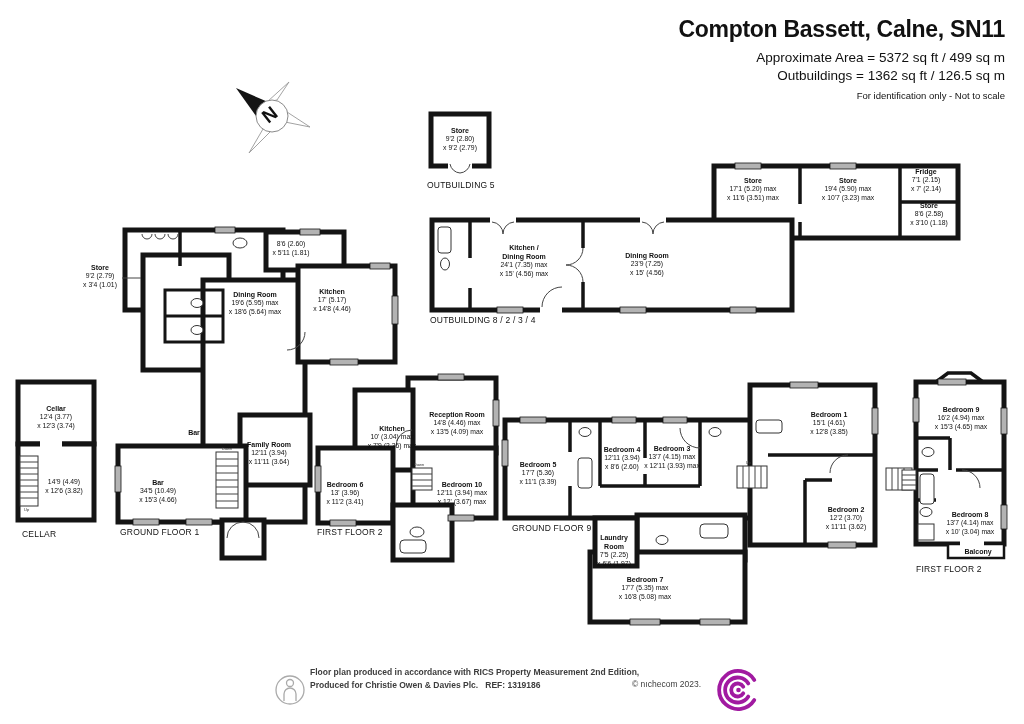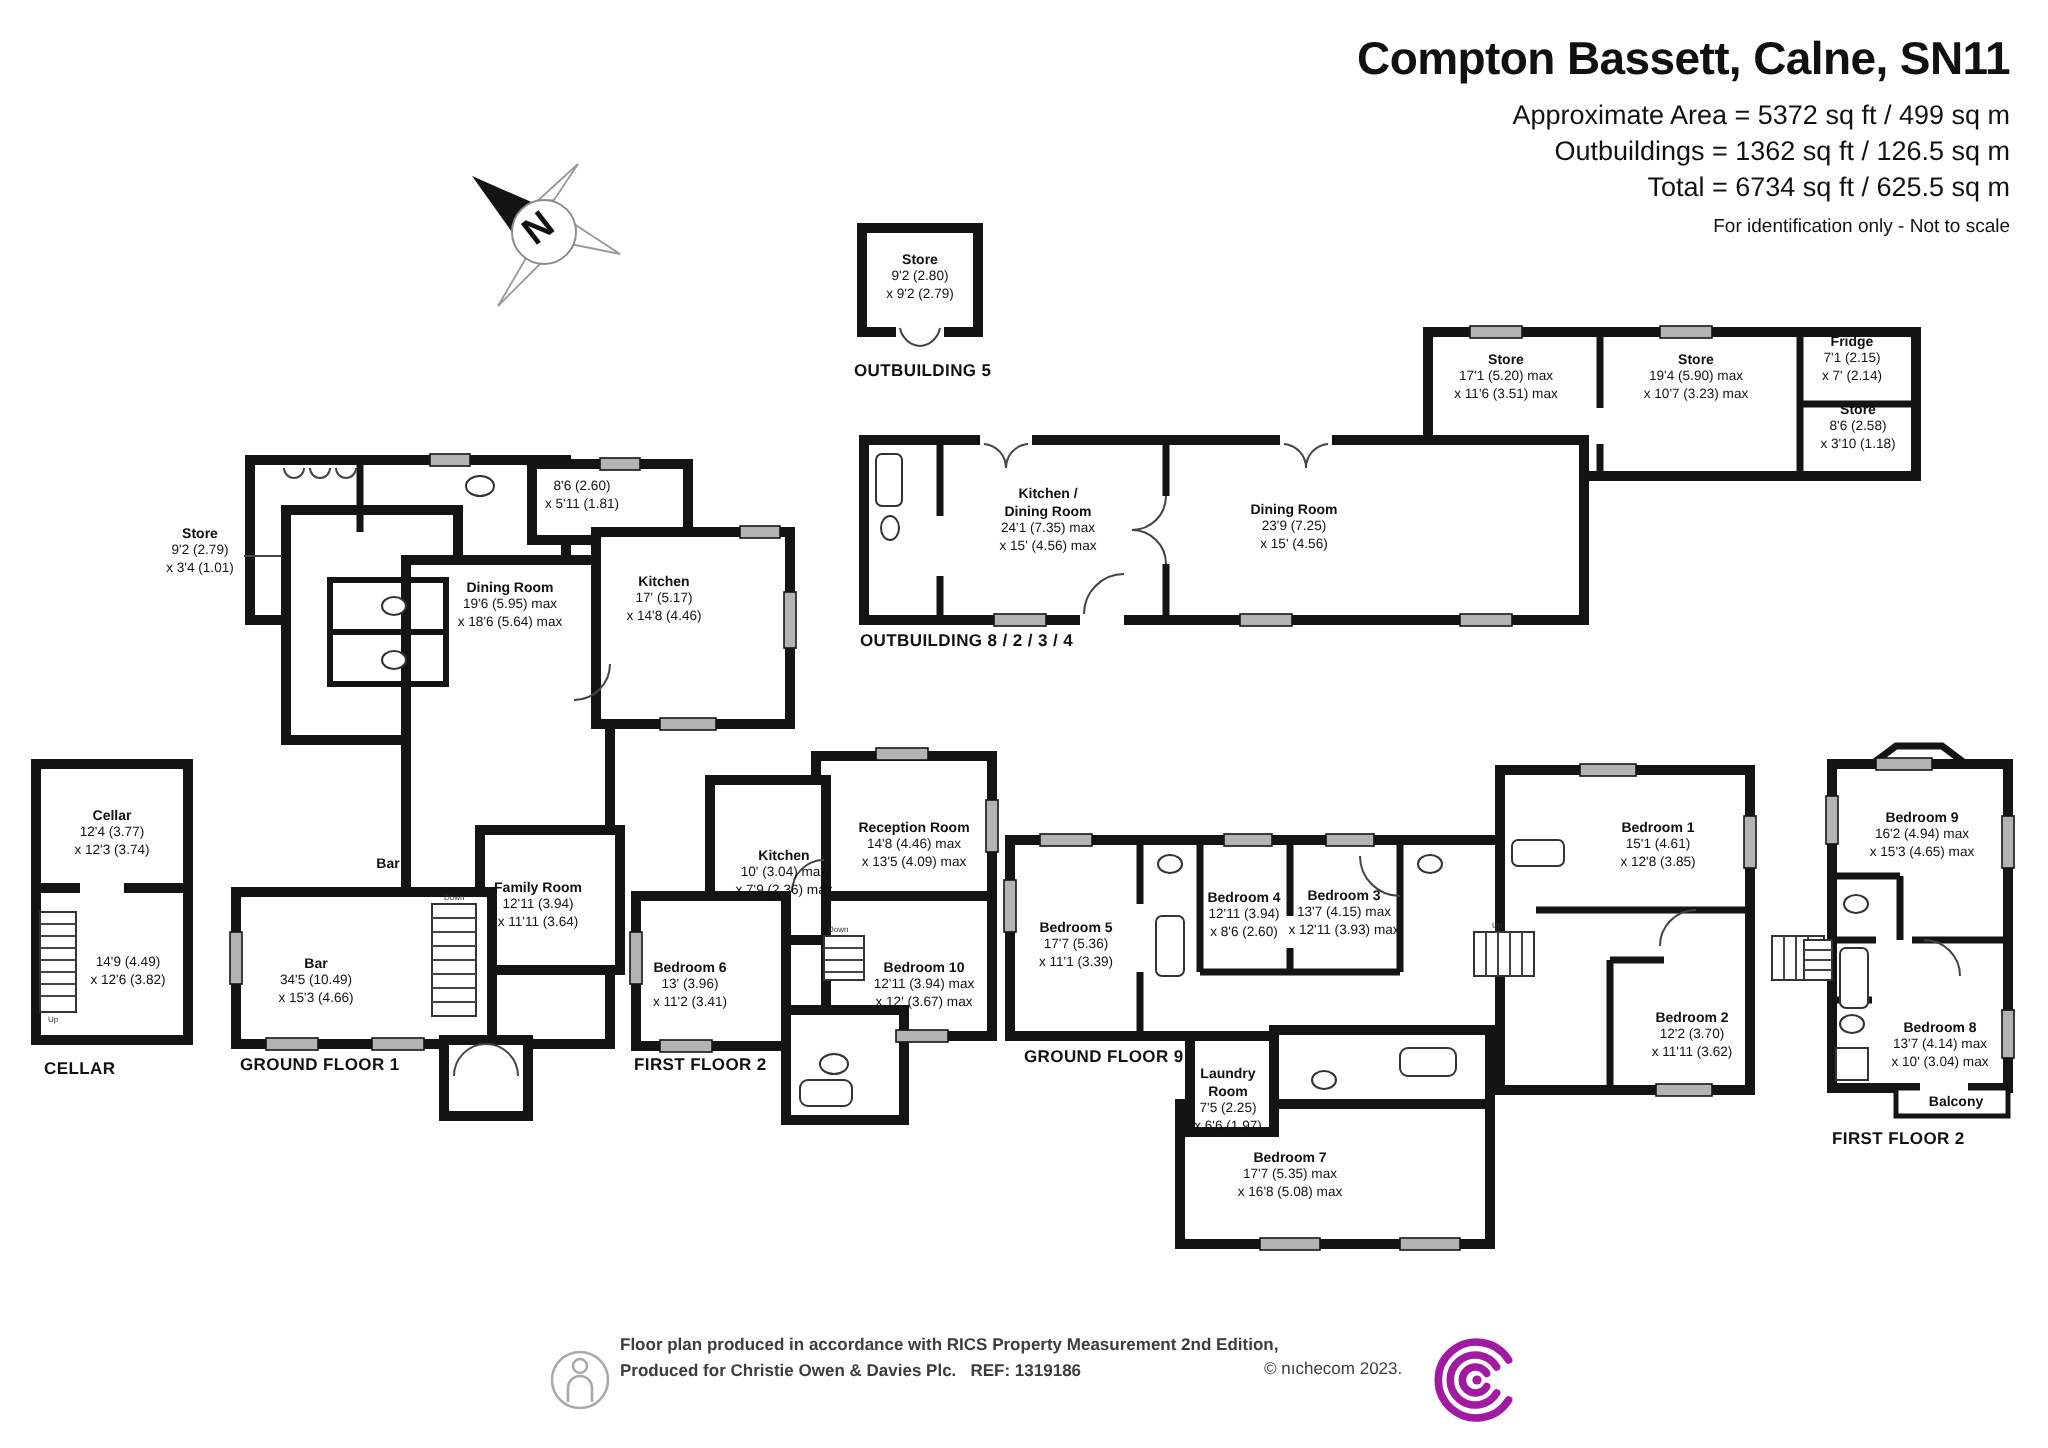--- a/index.html
+++ b/index.html
@@ -18,21 +18,21 @@
   .cp{fill:#fff;stroke:#999;stroke-width:0.9;}
 
   .title-block{position:absolute;top:16px;right:19px;text-align:right;}
   .title-main{font-size:23px;font-weight:bold;letter-spacing:-0.3px;margin-bottom:6px;}
   .title-line{font-size:13.5px;line-height:18px;}
   .title-note{font-size:9.5px;margin-top:5px;}
 
   .room-label{position:absolute;transform:translateX(-50%);text-align:center;z-index:5;}
   .rname{display:block;font-size:7px;font-weight:bold;line-height:1.3;white-space:pre-line;}
   .rdims{display:block;font-size:6.8px;line-height:1.3;white-space:pre-line;}
-  .section-label{position:absolute;font-size:8.5px;font-weight:bold;z-index:5;letter-spacing:0.2px;}
+  .section-label{position:absolute;font-size:8.5px;font-weight:normal;z-index:5;letter-spacing:0.2px;}
   .stair-label{position:absolute;font-size:4px;color:#333;z-index:6;}
   .compass-n{position:absolute;left:263px;top:104px;font-size:19px;font-weight:bold;
              transform:rotate(-38deg);z-index:6;}
 
   .footer-text{position:absolute;left:310px;top:666px;font-size:8.5px;color:#3d3d3d;line-height:13px;font-weight:bold;}
   .footer-text span{display:block;}
   .footer-copy{position:absolute;left:632px;top:679px;font-size:8.5px;color:#3d3d3d;}
 </style>
 </head>
 <body>
@@ -215,21 +215,20 @@
       <path d="M748.3,696.5 A12.5,12.5 0 1 1 748.3,683.5"></path>
       <path d="M743.3,693.3 A6.5,6.5 0 1 1 743.3,686.7"></path>
       <circle cx="738.5" cy="690" r="2.3" fill="#a11aa1" stroke="none"></circle>
     </g>
   </svg>
 
   <div class="title-block">
     <div class="title-main">Compton Bassett, Calne, SN11</div>
     <div class="title-line">Approximate Area = 5372 sq ft / 499 sq m</div>
     <div class="title-line">Outbuildings = 1362 sq ft / 126.5 sq m</div>
-    <div class="title-line">Total = 6734 sq ft / 625.5 sq m</div>
     <div class="title-note">For identification only - Not to scale</div>
   </div>
 
   <div class="compass-n">N</div>
 
   <div class="room-label" style="left:460px;top:126px">
     <span class="rname">Store</span>
     <span class="rdims">9'2 (2.80)
 x 9'2 (2.79)</span>
     </div>

